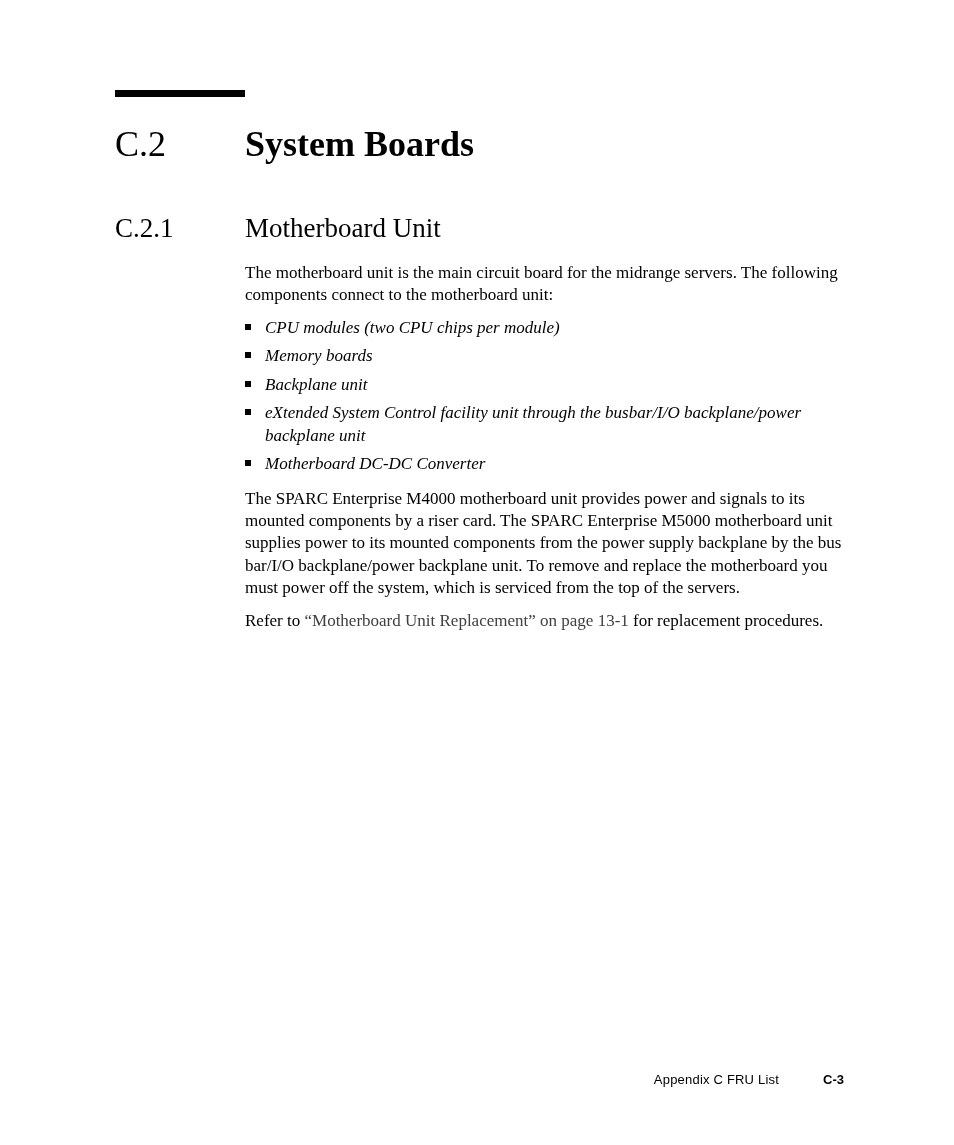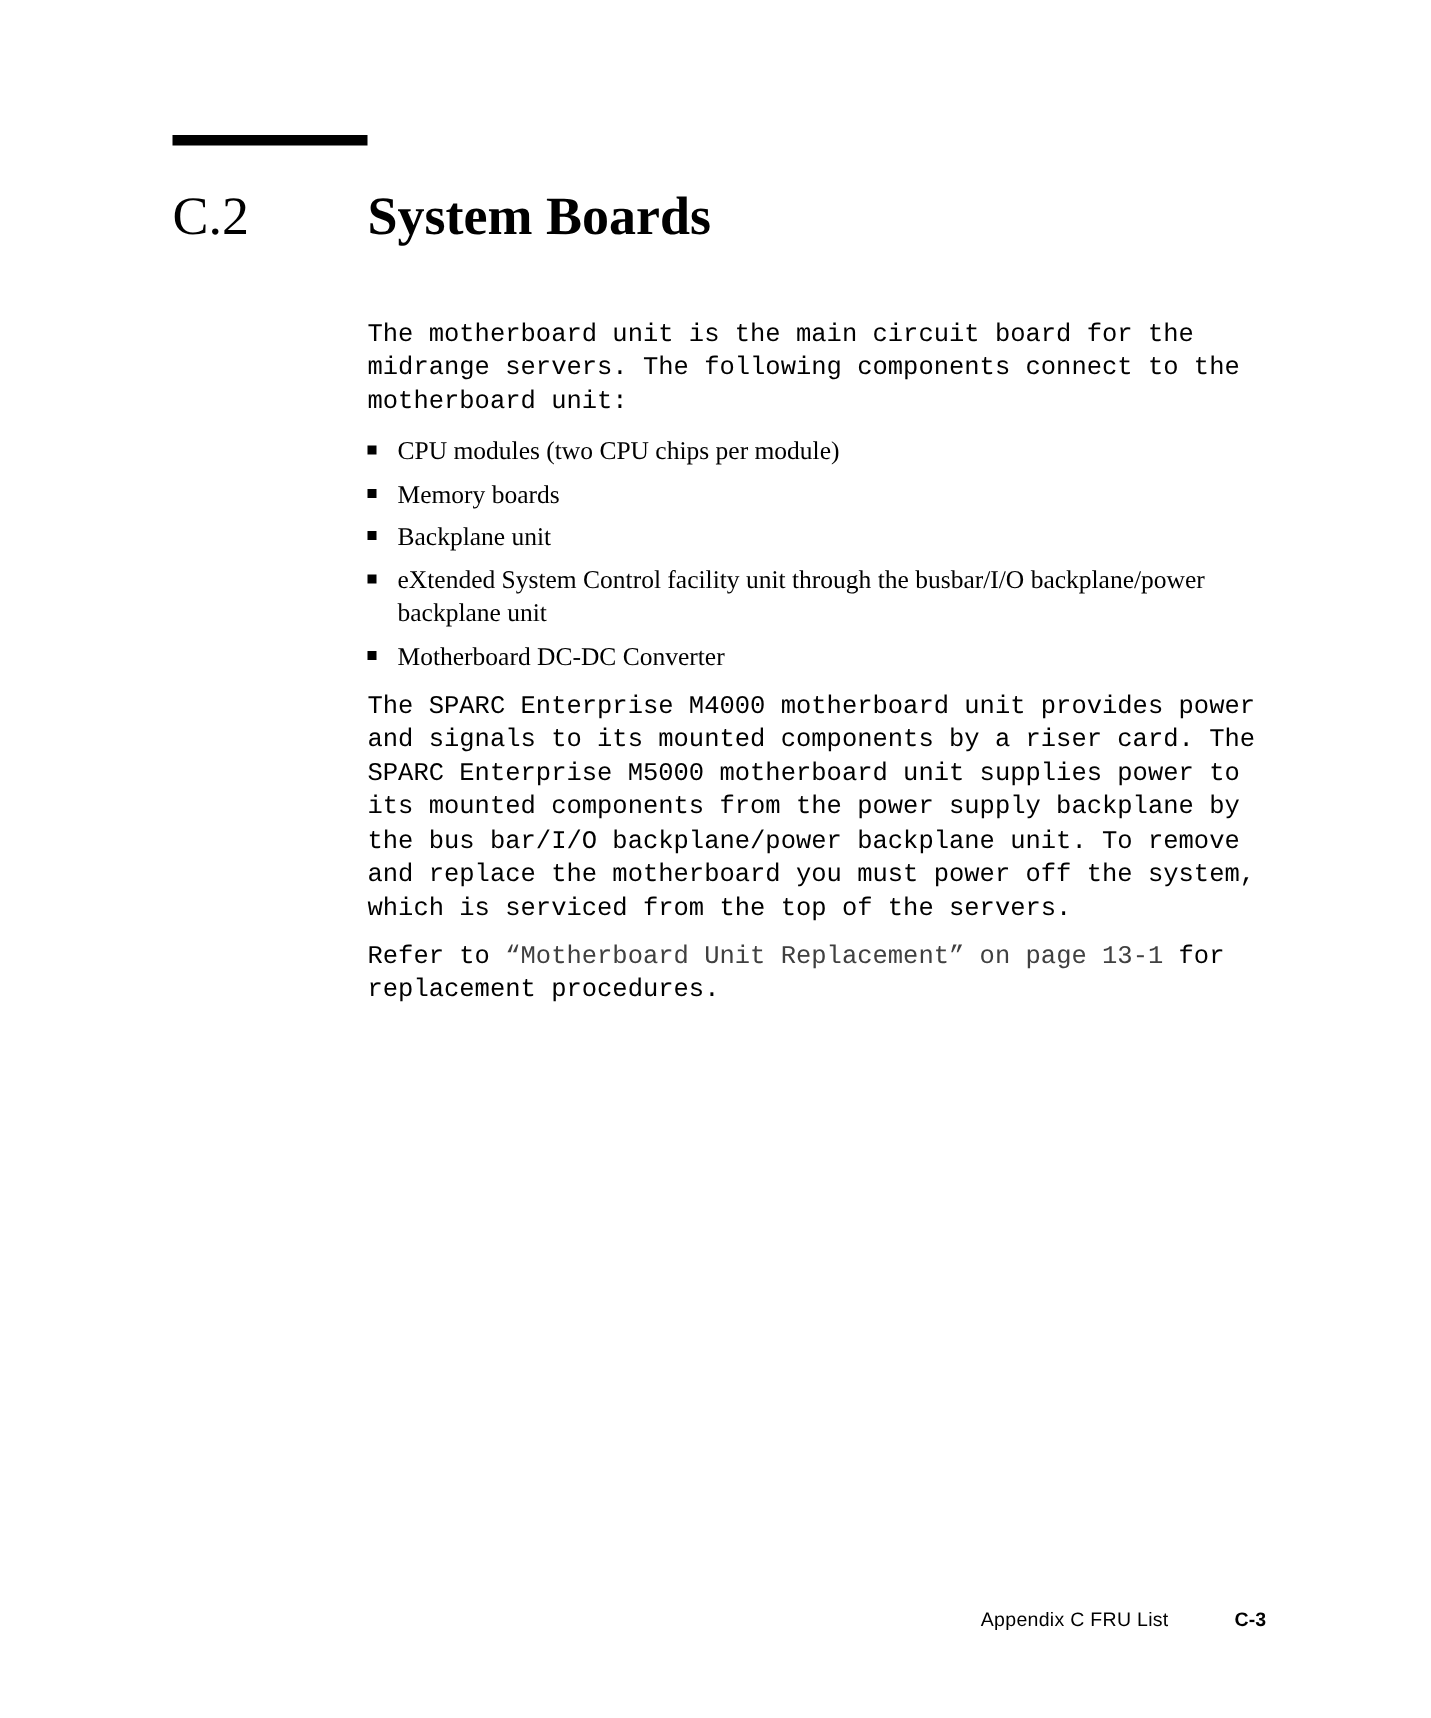--- a/index.html
+++ b/index.html
@@ -57,32 +57,32 @@
     font-weight: 400;
   }
   .body-block {
     margin-left: 130px;
     max-width: 650px;
     font-size: 17px;
     line-height: 1.32;
   }
   .body-block p {
     margin: 0 0 10px 0;
-    font-family: Liberation Mono, monospace;
   }
   ul.square {
     list-style: none;
     padding-left: 0;
     margin: 8px 0 12px 0;
   }
   ul.square li {
     position: relative;
     padding-left: 20px;
     margin: 6px 0;
     line-height: 1.32;
+    font-style: italic;
   }
   ul.square li::before {
     content: "";
     position: absolute;
     left: 0;
     top: 7px;
     width: 6px;
     height: 6px;
     background: #000;
   }
@@ -111,20 +111,24 @@
 
 <div class="page">
 
   <div class="rule"></div>
 
   <div class="h1-row">
     <span class="h1-num">C.2</span>
     <span class="h1-title">System Boards</span>
   </div>
 
+  <div class="h2-row">
+    <span class="h2-num">C.2.1</span>
+    <span class="h2-title">Motherboard Unit</span>
+  </div>
 
   <div class="body-block">
     <p>The motherboard unit is the main circuit board for the midrange servers. The following components connect to the motherboard unit:</p>
 
     <ul class="square">
       <li>CPU modules (two CPU chips per module)</li>
       <li>Memory boards</li>
       <li>Backplane unit</li>
       <li>eXtended System Control facility unit through the busbar/I/O backplane/power backplane unit</li>
       <li>Motherboard DC-DC Converter</li>

